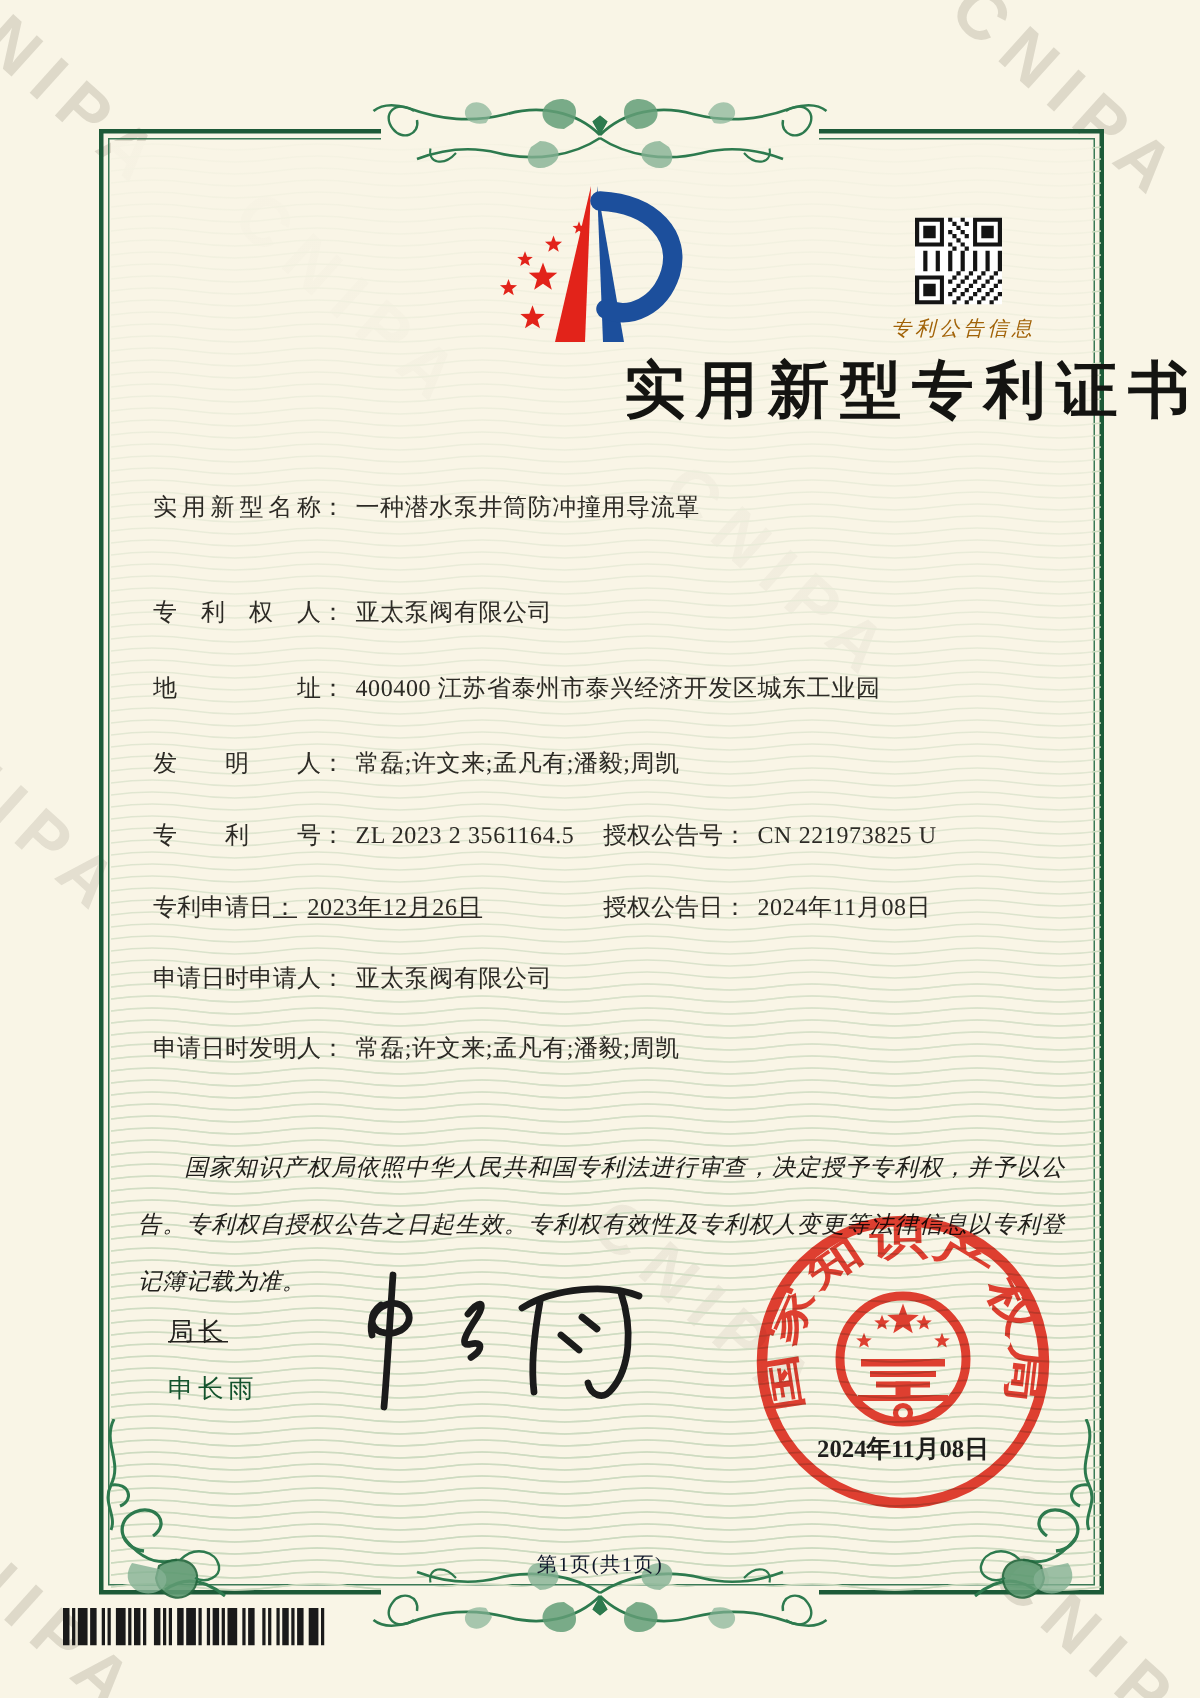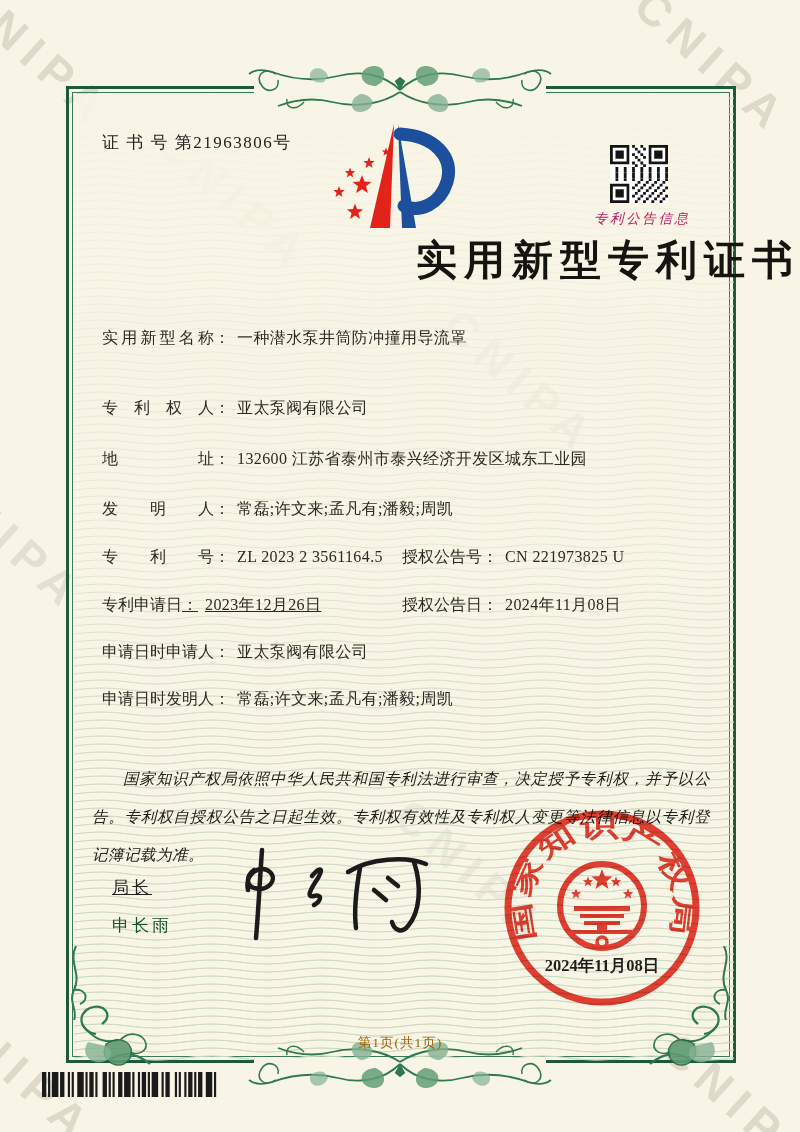--- a/index.html
+++ b/index.html
@@ -18,21 +18,21 @@
   .waves{position:absolute;inset:5px;}
   .wavefade{position:absolute;inset:5px;
     background:linear-gradient(180deg,rgba(249,245,230,.92) 0%,rgba(249,245,230,.55) 38%,rgba(249,245,230,.12) 72%,rgba(249,245,230,0) 100%);}
 
   .content{position:absolute;inset:0;}
 
   .cert-no{position:absolute;left:102px;top:131px;font-size:17px;letter-spacing:1.5px;color:#24231f;}
 
   .logo{position:absolute;left:332px;top:116px;}
   .qr{position:absolute;left:610px;top:145px;}
-  .qr-caption{position:absolute;left:594px;top:210px;width:94px;font-size:13.5px;color:#be185d;
+  .qr-caption{position:absolute;left:594px;top:210px;width:94px;font-size:13.5px;color:#a16207;
       font-style:italic;text-align:justify;text-align-last:justify;}
 
   .title{position:absolute;left:0;top:233px;width:100%;text-align:right;
          font-size:41px;font-weight:600;letter-spacing:7px;color:#141411;}
 
   .rows{position:absolute;left:102px;top:0;width:606px;font-size:16px;color:#2c2a25;}
   .row{position:absolute;left:0;width:100%;white-space:nowrap;}
   .lbl{display:inline-block;vertical-align:bottom;}
   .lbl-j{width:112px;text-align:justify;text-align-last:justify;}
   .colon{margin-right:7px;}
@@ -42,21 +42,21 @@
   .statement{position:absolute;left:92px;top:760px;width:618px;font-size:15.5px;line-height:38px;
      color:#21201c;font-style:italic;text-align:justify;text-indent:2em;letter-spacing:.5px;}
 
   .sig-title{position:absolute;left:112px;top:876px;font-size:17px;letter-spacing:3px;color:#23221e;text-decoration:underline;}
   .sig-name{position:absolute;left:112px;top:914px;font-size:17px;letter-spacing:3px;color:#14532d;}
   .signature{position:absolute;left:210px;top:838px;}
 
   .seal{position:absolute;left:500px;top:806px;mix-blend-mode:multiply;}
 
   .footer{position:absolute;left:0;top:1034px;width:100%;text-align:center;font-size:13.5px;
-          letter-spacing:1px;color:#a16207;}
+          letter-spacing:1px;color:#0f172a;}
 
   .barcode{position:absolute;left:42px;top:1072px;}
 
   .orn{position:absolute;}
 </style>
 </head>
 <body>
 
 <div class="page">
 
@@ -125,21 +125,20 @@
       <path d="M20,78 C30,92 42,98 56,94"></path>
       <path d="M48,114 C62,104 76,108 88,118"></path>
       <path d="M44,98 C60,88 74,98 68,112 C62,124 44,120 42,106 Z" fill="#5e9a72" stroke="#24663d" stroke-width="1.4" opacity=".9"></path>
       <path d="M26,96 C18,108 28,118 40,116 C50,114 52,104 44,100 Z" fill="#84b294" stroke="none" opacity=".8"></path>
       <path d="M58,94 c10,-10 24,-6 26,4 c1,7 -8,12 -16,8" stroke-width="1.6"></path>
     </g>
   </svg>
 
   <div class="content">
 
-    <div class="cert-no">证 书 号 第21963806号</div>
 
     <svg class="logo" width="136" height="122" viewBox="0 0 136 122">
       <polygon points="62,8 58,112 38,112" fill="#e2231a"></polygon>
       <polygon points="66,8 84,112 70,112" fill="#1c4f9c"></polygon>
       <path d="M68,18 C104,20 122,42 115,66 C108,88 88,97 72,90" fill="none" stroke="#1c4f9c" stroke-width="13" stroke-linecap="round"></path>
       <polygon fill="#e2231a" points="54.0,31.5 55.1,34.5 58.3,34.6 55.8,36.6 56.6,39.6 54.0,37.9 51.4,39.6 52.2,36.6 49.7,34.6 52.9,34.5"></polygon>
       <polygon fill="#e2231a" points="37.0,41.0 38.5,45.0 42.7,45.1 39.4,47.8 40.5,51.9 37.0,49.5 33.5,51.9 34.6,47.8 31.3,45.1 35.5,45.0"></polygon>
       <polygon fill="#e2231a" points="18.0,51.5 19.4,55.1 23.2,55.3 20.2,57.7 21.2,61.4 18.0,59.3 14.8,61.4 15.8,57.7 12.8,55.3 16.6,55.1"></polygon>
       <polygon fill="#e2231a" points="30.0,59.0 32.5,65.6 39.5,65.9 34.0,70.3 35.9,77.1 30.0,73.2 24.1,77.1 26.0,70.3 20.5,65.9 27.5,65.6"></polygon>
       <polygon fill="#e2231a" points="7.0,70.0 8.5,74.0 12.7,74.1 9.4,76.8 10.5,80.9 7.0,78.5 3.5,80.9 4.6,76.8 1.3,74.1 5.5,74.0"></polygon>
@@ -155,21 +154,21 @@
     <div class="title">实用新型专利证书</div>
 
     <div class="rows">
       <div class="row" style="top:328px;">
         <span class="lbl lbl-j">实用新型名称</span><span class="colon">：</span><span class="val">一种潜水泵井筒防冲撞用导流罩</span>
       </div>
       <div class="row" style="top:398px;">
         <span class="lbl lbl-j">专利权人</span><span class="colon">：</span><span class="val">亚太泵阀有限公司</span>
       </div>
       <div class="row" style="top:449px;">
-        <span class="lbl lbl-j">地址</span><span class="colon">：</span><span class="val">132600 江苏省泰州市泰兴经济开发区城东工业园</span>
+        <span class="lbl lbl-j">地址</span><span class="colon">：</span><span class="val">400400 江苏省泰州市泰兴经济开发区城东工业园</span>
       </div>
       <div class="row" style="top:499px;">
         <span class="lbl lbl-j">发明人</span><span class="colon">：</span><span class="val">常磊;许文来;孟凡有;潘毅;周凯</span>
       </div>
       <div class="row" style="top:547px;">
         <span class="lbl lbl-j">专利号</span><span class="colon">：</span><span class="val">ZL 2023 2 3561164.5</span>
         <span class="col2">
           <span class="lbl">授权公告号</span><span class="colon">：</span><span class="val">CN 221973825 U</span>
         </span>
       </div>

